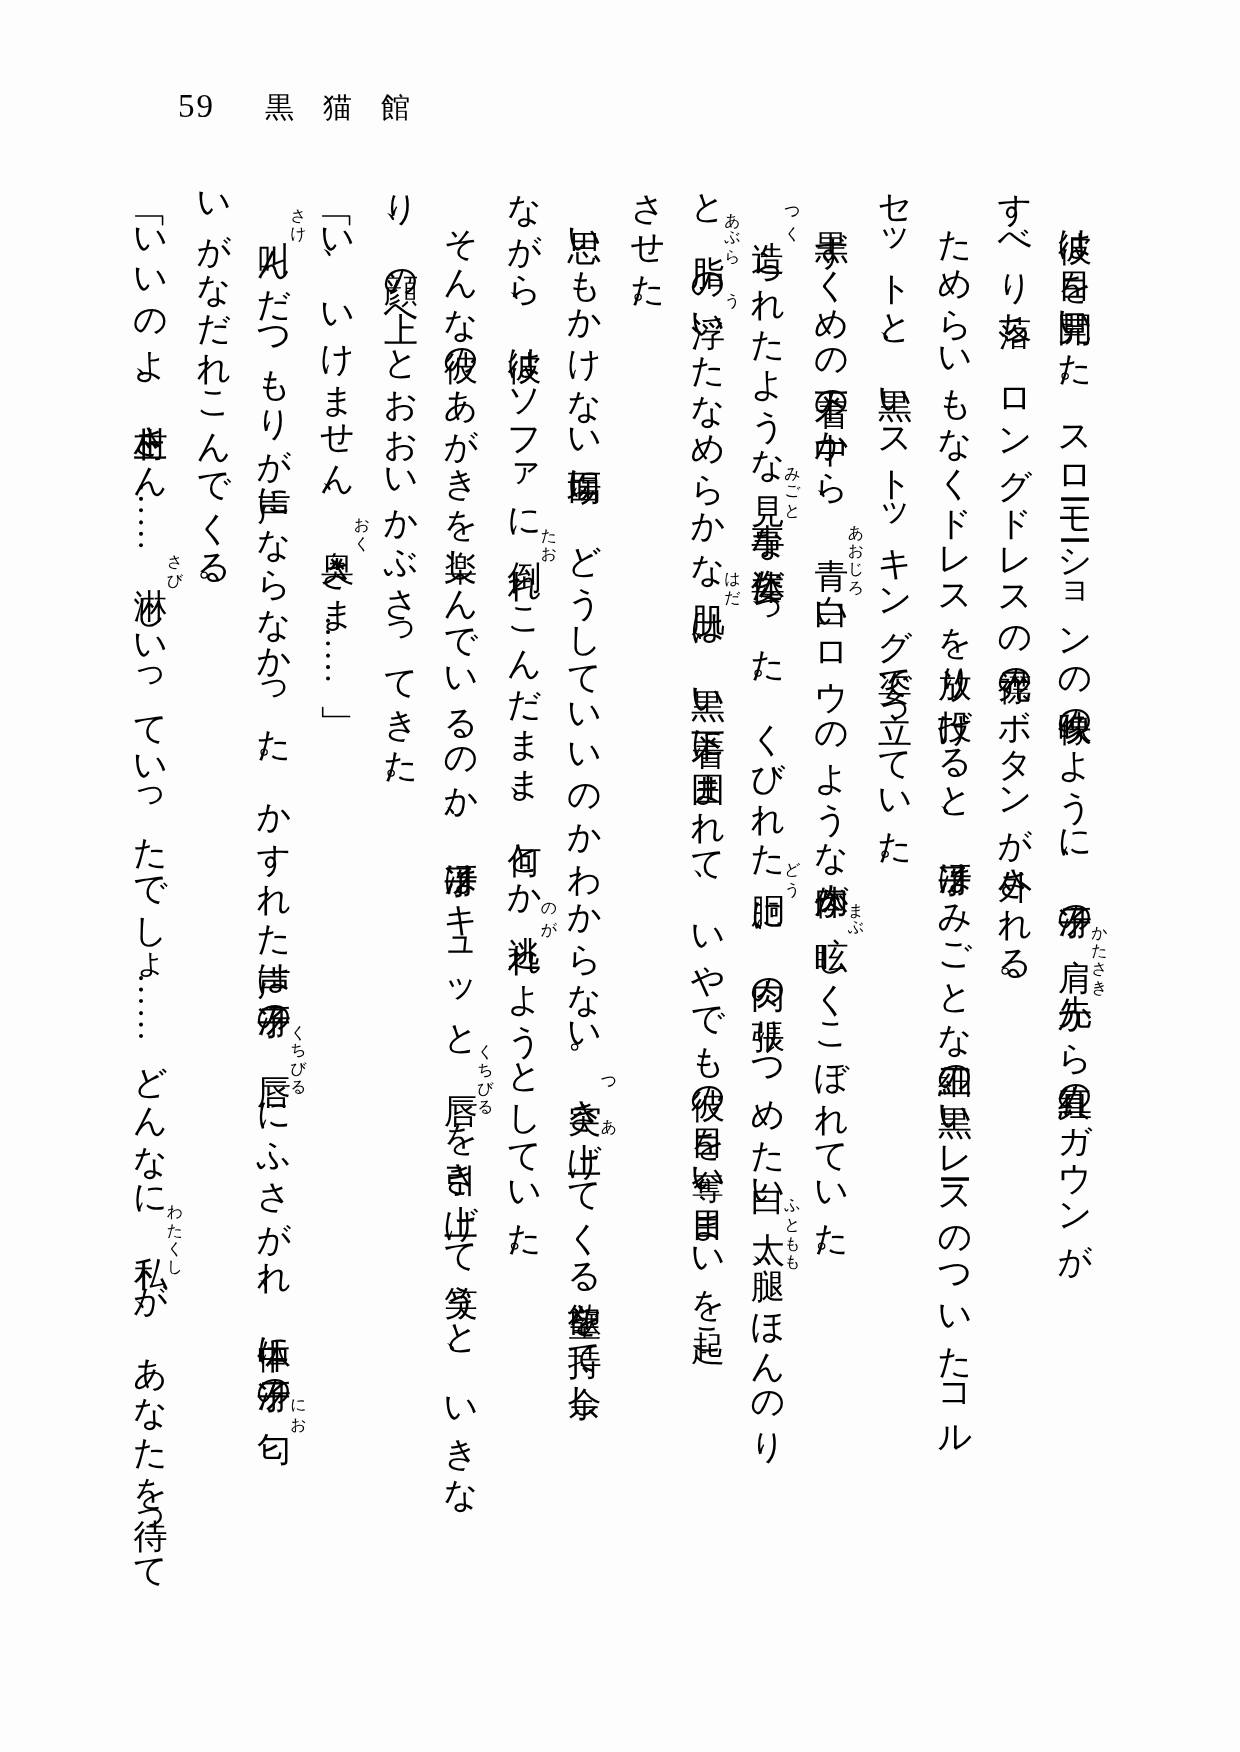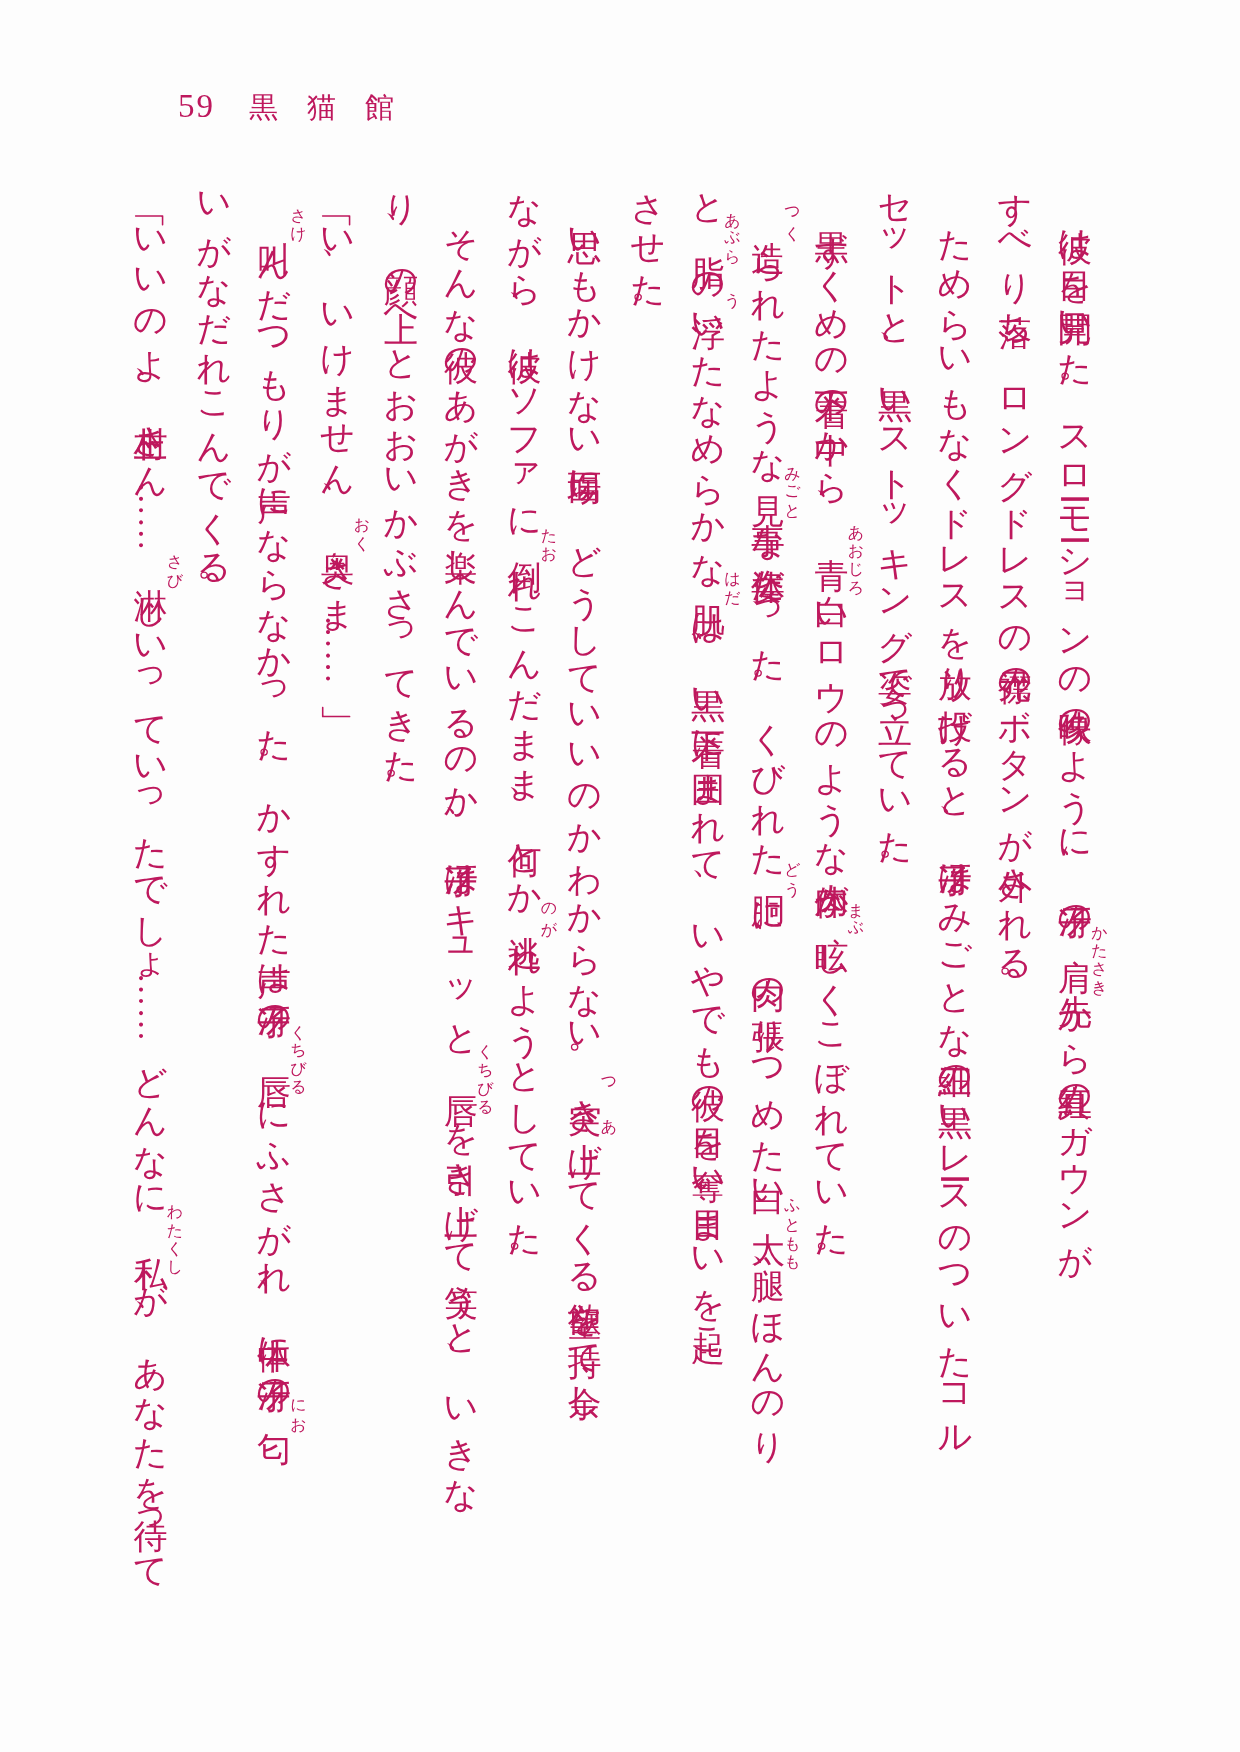--- a/index.html
+++ b/index.html
@@ -1,40 +1,40 @@
 <!DOCTYPE html>
 <html lang="ja"><head>
 <meta charset="utf-8">
 <style>
   html, body { margin: 0; padding: 0; }
   .page {
     position: relative;
     width: 1240px;
     height: 1752px;
     background: #fdfdfd;
-    color: #be185d;
+    color: #000000;
     font-family: "Liberation Serif", "DejaVu Serif", serif;
     overflow: hidden;
   }
   
   .running-head {
     position: absolute;
     left: 178px;
     top: 88px;
     display: flex;
     align-items: baseline;
   }
   .page-number {
     font-size: 33px;
     letter-spacing: 2px;
   }
   .book-title {
     font-size: 29px;
     letter-spacing: 1em;
-    margin-left: 34px;
+    margin-left: 50px;
   }
   
   .body-text {
     position: absolute;
     top: 170px;
     right: 132px;
     width: 1000px;
     height: 1460px;
     writing-mode: vertical-rl;
     text-orientation: mixed;

